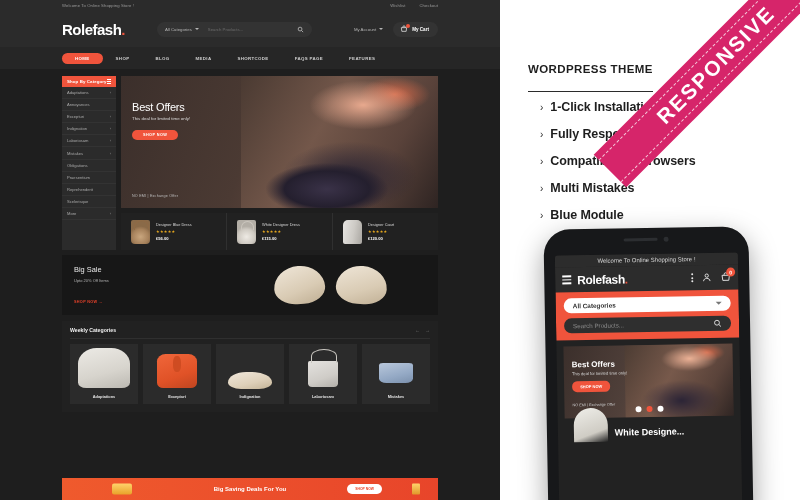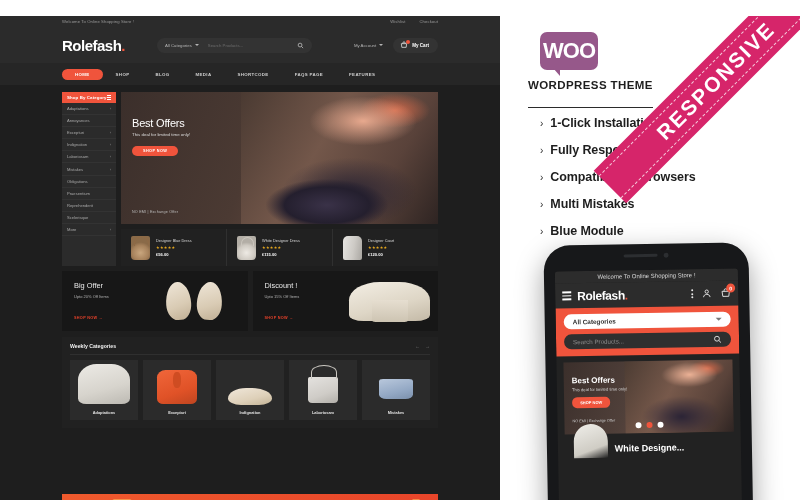--- a/index.html
+++ b/index.html
@@ -2,21 +2,21 @@
 <html><head>
 <meta charset="utf-8">
 <style>
   * { box-sizing: border-box; margin: 0; padding: 0; }
   html, body { width: 800px; height: 500px; overflow: hidden; }
   body {
     font-family: "Liberation Sans", sans-serif;
     background: #ffffff;
     -webkit-font-smoothing: antialiased;
   }
-  .page { position: relative; width: 800px; height: 452px; display: flex; margin-top: 16px; }
+  .page { position: relative; width: 800px; height: 452px; display: flex; }
 
   
   .site {
     position: relative;
     width: 500px; height: 500px;
     background: #1e1e1e;
     overflow: hidden;
   }
 
   
@@ -538,34 +538,26 @@
             </div>
           </div>
         </div>
 
       </div>
     </div>
 
     <div style="padding:0 62px;">
       <div class="promos">
         <div class="promo">
-          <h3>Big Offer</h3>
+          <h3>Big Sale</h3>
           <p>Upto 20% Off Items</p>
           <span class="promolink">SHOP NOW →</span>
           <div class="promoart">
               <i class="shoeL"></i>
               <i class="shoeR"></i>
-            </div>
-        </div>
-        <div class="promo">
-          <h3>Discount !</h3>
-          <p>Upto 15% Off Items</p>
-          <span class="promolink">SHOP NOW →</span>
-          <div class="promoart">
-              <i class="sweater"></i>
             </div>
         </div>
       </div>
 
       <div class="weekly">
         <div class="wkhead">
           <h4>Weekly Categories</h4>
           <span class="wkarrows">
             <span>←</span>
             <span>→</span>
@@ -611,23 +603,20 @@
       <i class="bscoin"></i>
       <span>Big Saving Deals For You</span>
       <span class="bsbtn">SHOP NOW</span>
       <i class="bsgift"></i>
     </div>
 
   </div>
 
   <div class="panel">
 
-    <div class="woo">
-      <span>WOO</span>
-    </div>
 
     <div class="wptheme">WORDPRESS THEME</div>
 
     <div class="features">
       <div class="feat">
         <span class="chev">›</span>
         <span class="txt">1-Click Installation</span>
       </div>
       <div class="feat">
         <span class="chev">›</span>

